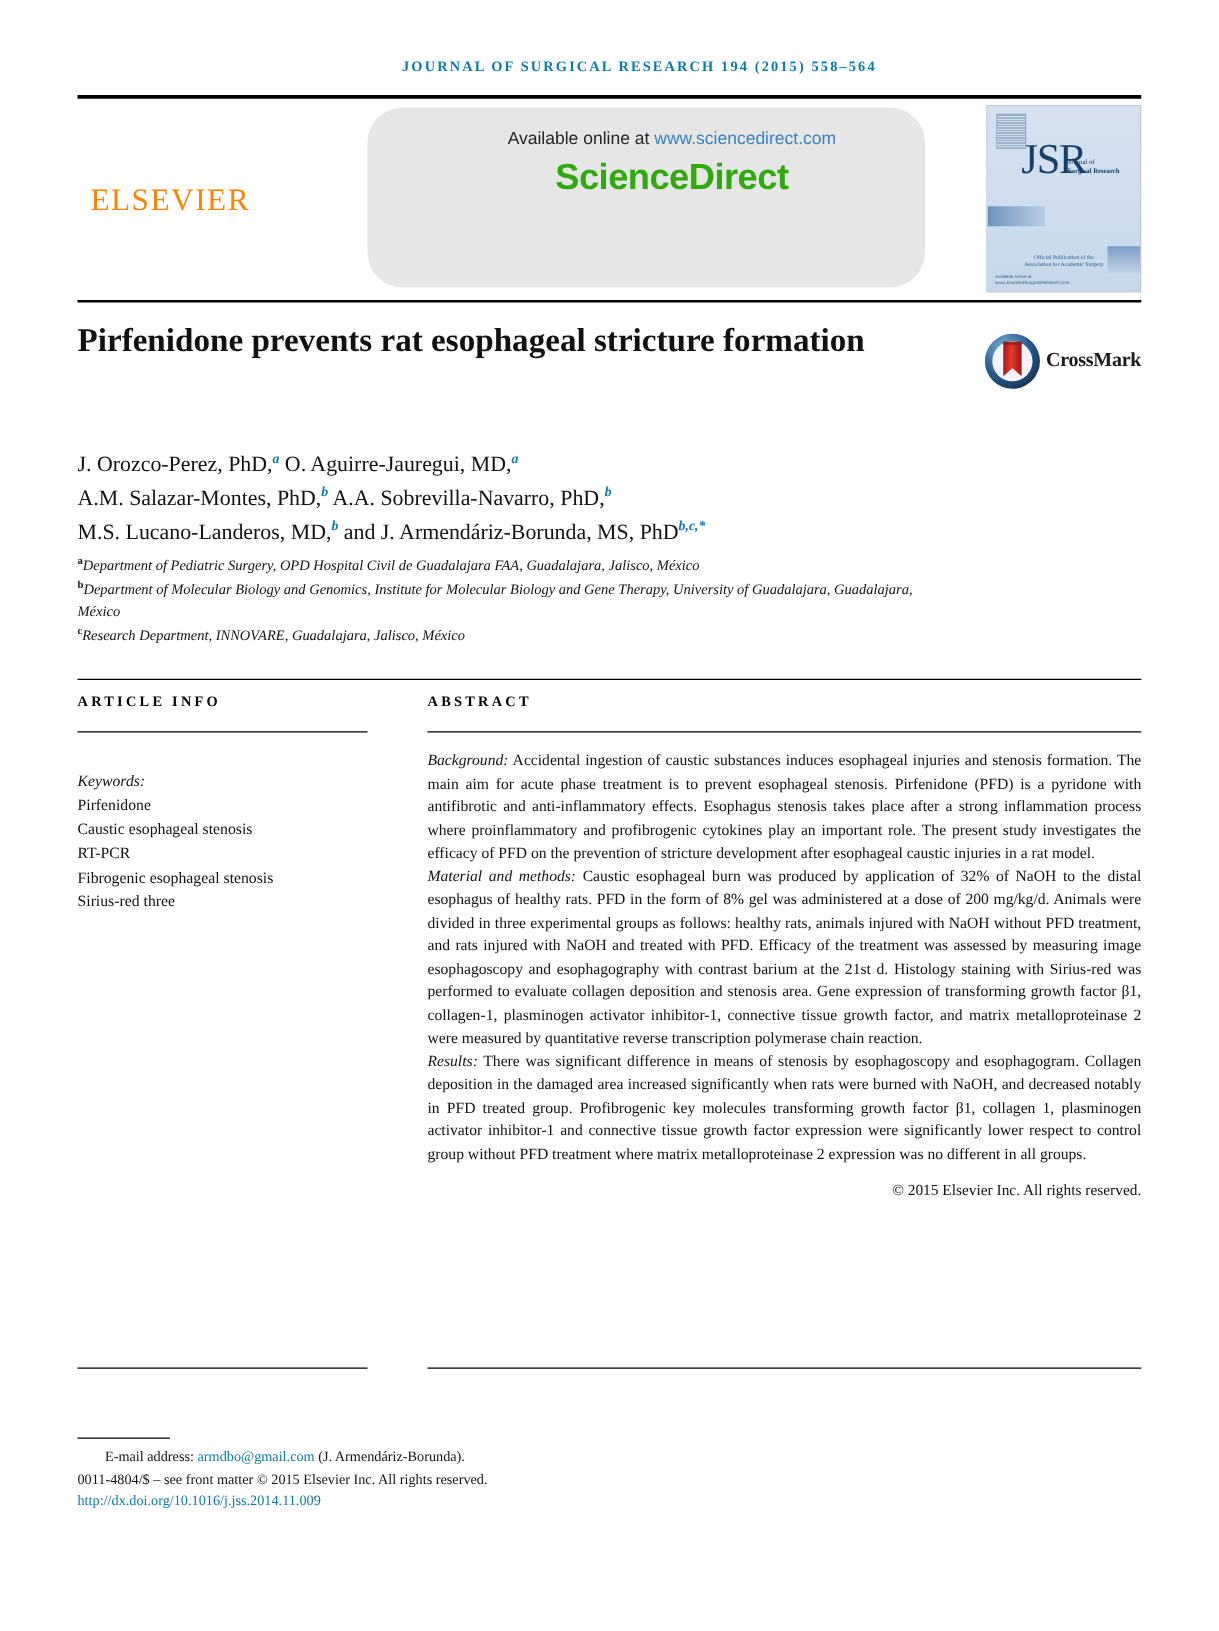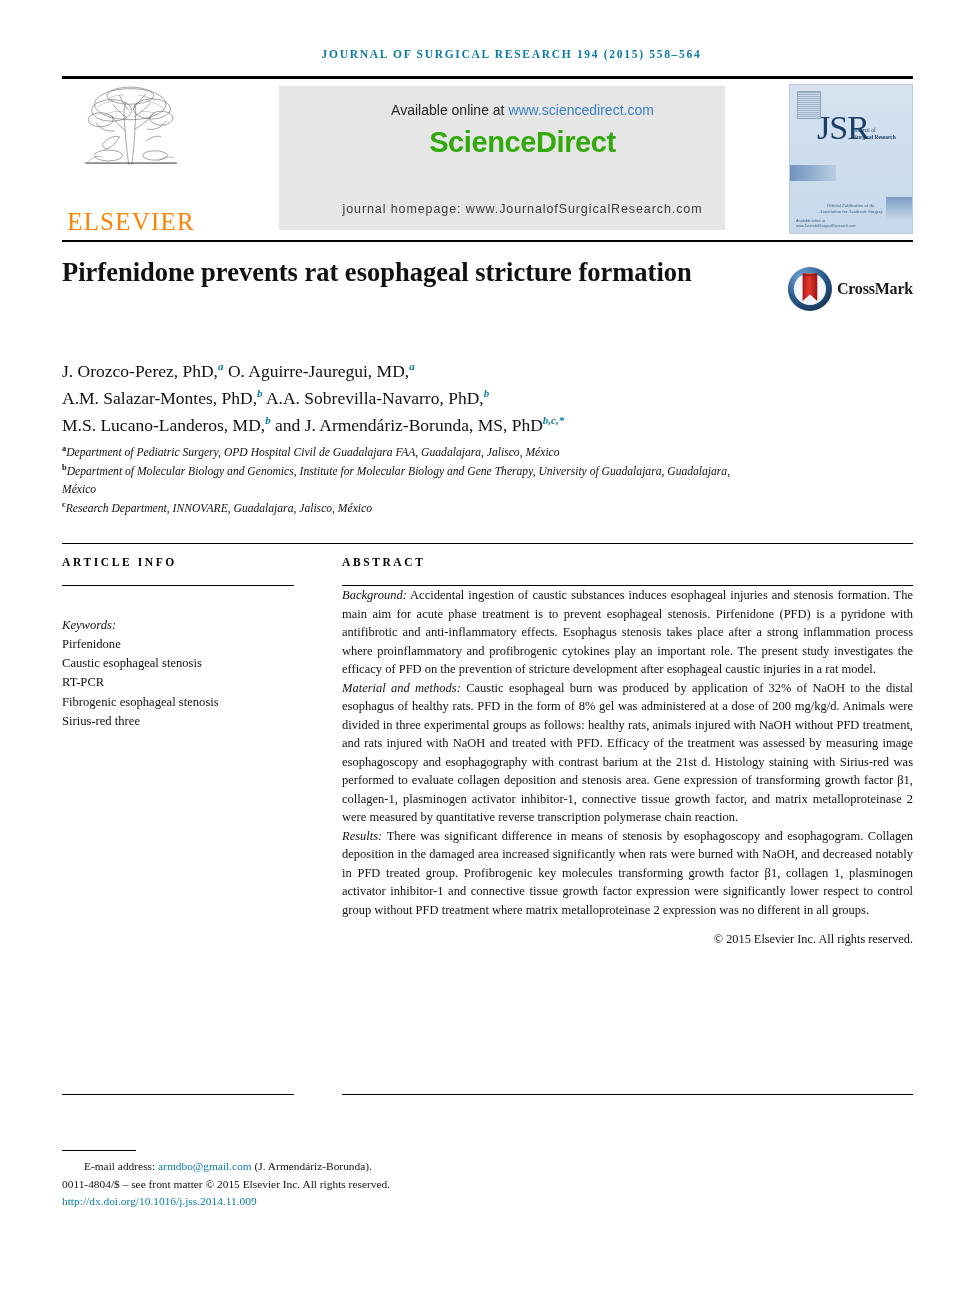--- a/index.html
+++ b/index.html
@@ -27,31 +27,32 @@
   }
 
   .rule-top{
     position:absolute;left:62px;top:76px;width:851px;height:3px;background:#000;
   }
 
   
   .masthead{position:absolute;left:62px;top:82px;width:851px;height:152px;}
   .elsevier{
     position:absolute;left:0;top:2px;width:138px;height:150px;
-    display:flex;flex-direction:column;align-items:center;justify-content:flex-end;gap:36px;
+    display:flex;flex-direction:row;align-items:center;justify-content:flex-end;gap:36px;
   }
   .tree{width:130px;height:112px;display:block;}
   .elsevier-word{
     font-family:"Liberation Serif", serif;
     font-size:25px;color:#ff8200;letter-spacing:1.2px;line-height:1;
     margin-top:2px;
   }
   .sd-band{
-    position:absolute;left:217px;top:4px;width:446px;height:144px;
+    position:absolute;left:232px;top:4px;width:446px;height:144px;
     background:#e6e6e6;
+    border-radius:28px;
   }
   .sd-avail{
     position:absolute;left:0;top:16px;width:487px;text-align:center;
     font-family:"Liberation Sans", sans-serif;font-size:14px;color:#262626;
   }
   .sd-avail a{color:#3a82c4;text-decoration:none;}
   .sd-logo{
     position:absolute;left:0;top:40px;width:487px;text-align:center;
     font-family:"Liberation Sans", sans-serif;font-weight:bold;
     font-size:29px;color:#30a90c;letter-spacing:-0.4px;
@@ -147,20 +148,21 @@
   .kw{
     margin-top:30px;
     font-family:"Liberation Serif", serif;font-size:12.6px;line-height:1.52;color:#111;
   }
   .kw .lbl{font-style:italic;}
   .rule-left-bottom{
     position:absolute;left:62px;top:1094px;width:232px;height:1px;background:#000;
   }
 
   .abs-body{
+    margin-top:13px;
     font-family:"Liberation Serif", serif;font-size:12.5px;line-height:1.48;
     text-align:justify;color:#111;
   }
   .abs-body p{margin:0;}
   .abs-body .lbl{font-style:italic;}
   .copyright{
     margin-top:13px;text-align:right;
     font-family:"Liberation Serif", serif;font-size:12.3px;color:#111;
   }
   .rule-right-bottom{
@@ -226,21 +228,20 @@
           <path d="M10 100 C16 94 22 92 28 94"></path>
           <path d="M100 99 C108 94 114 93 120 95"></path>
         </g>
       </svg>
       <div class="elsevier-word">ELSEVIER</div>
     </div>
 
     <div class="sd-band">
       <div class="sd-avail"><span>Available online at </span><a href="#">www.sciencedirect.com</a></div>
       <div class="sd-logo">ScienceDirect</div>
-      <div class="sd-home">journal homepage: www.JournalofSurgicalResearch.com</div>
     </div>
 
     <div class="cover">
       <div class="els-mini"></div>
       <div class="jsr">JSR</div>
       <div class="jsr-sub">
         <span>Journal of</span><br>
         <b>Surgical Research</b>
       </div>
       <div class="bar-l"></div>

